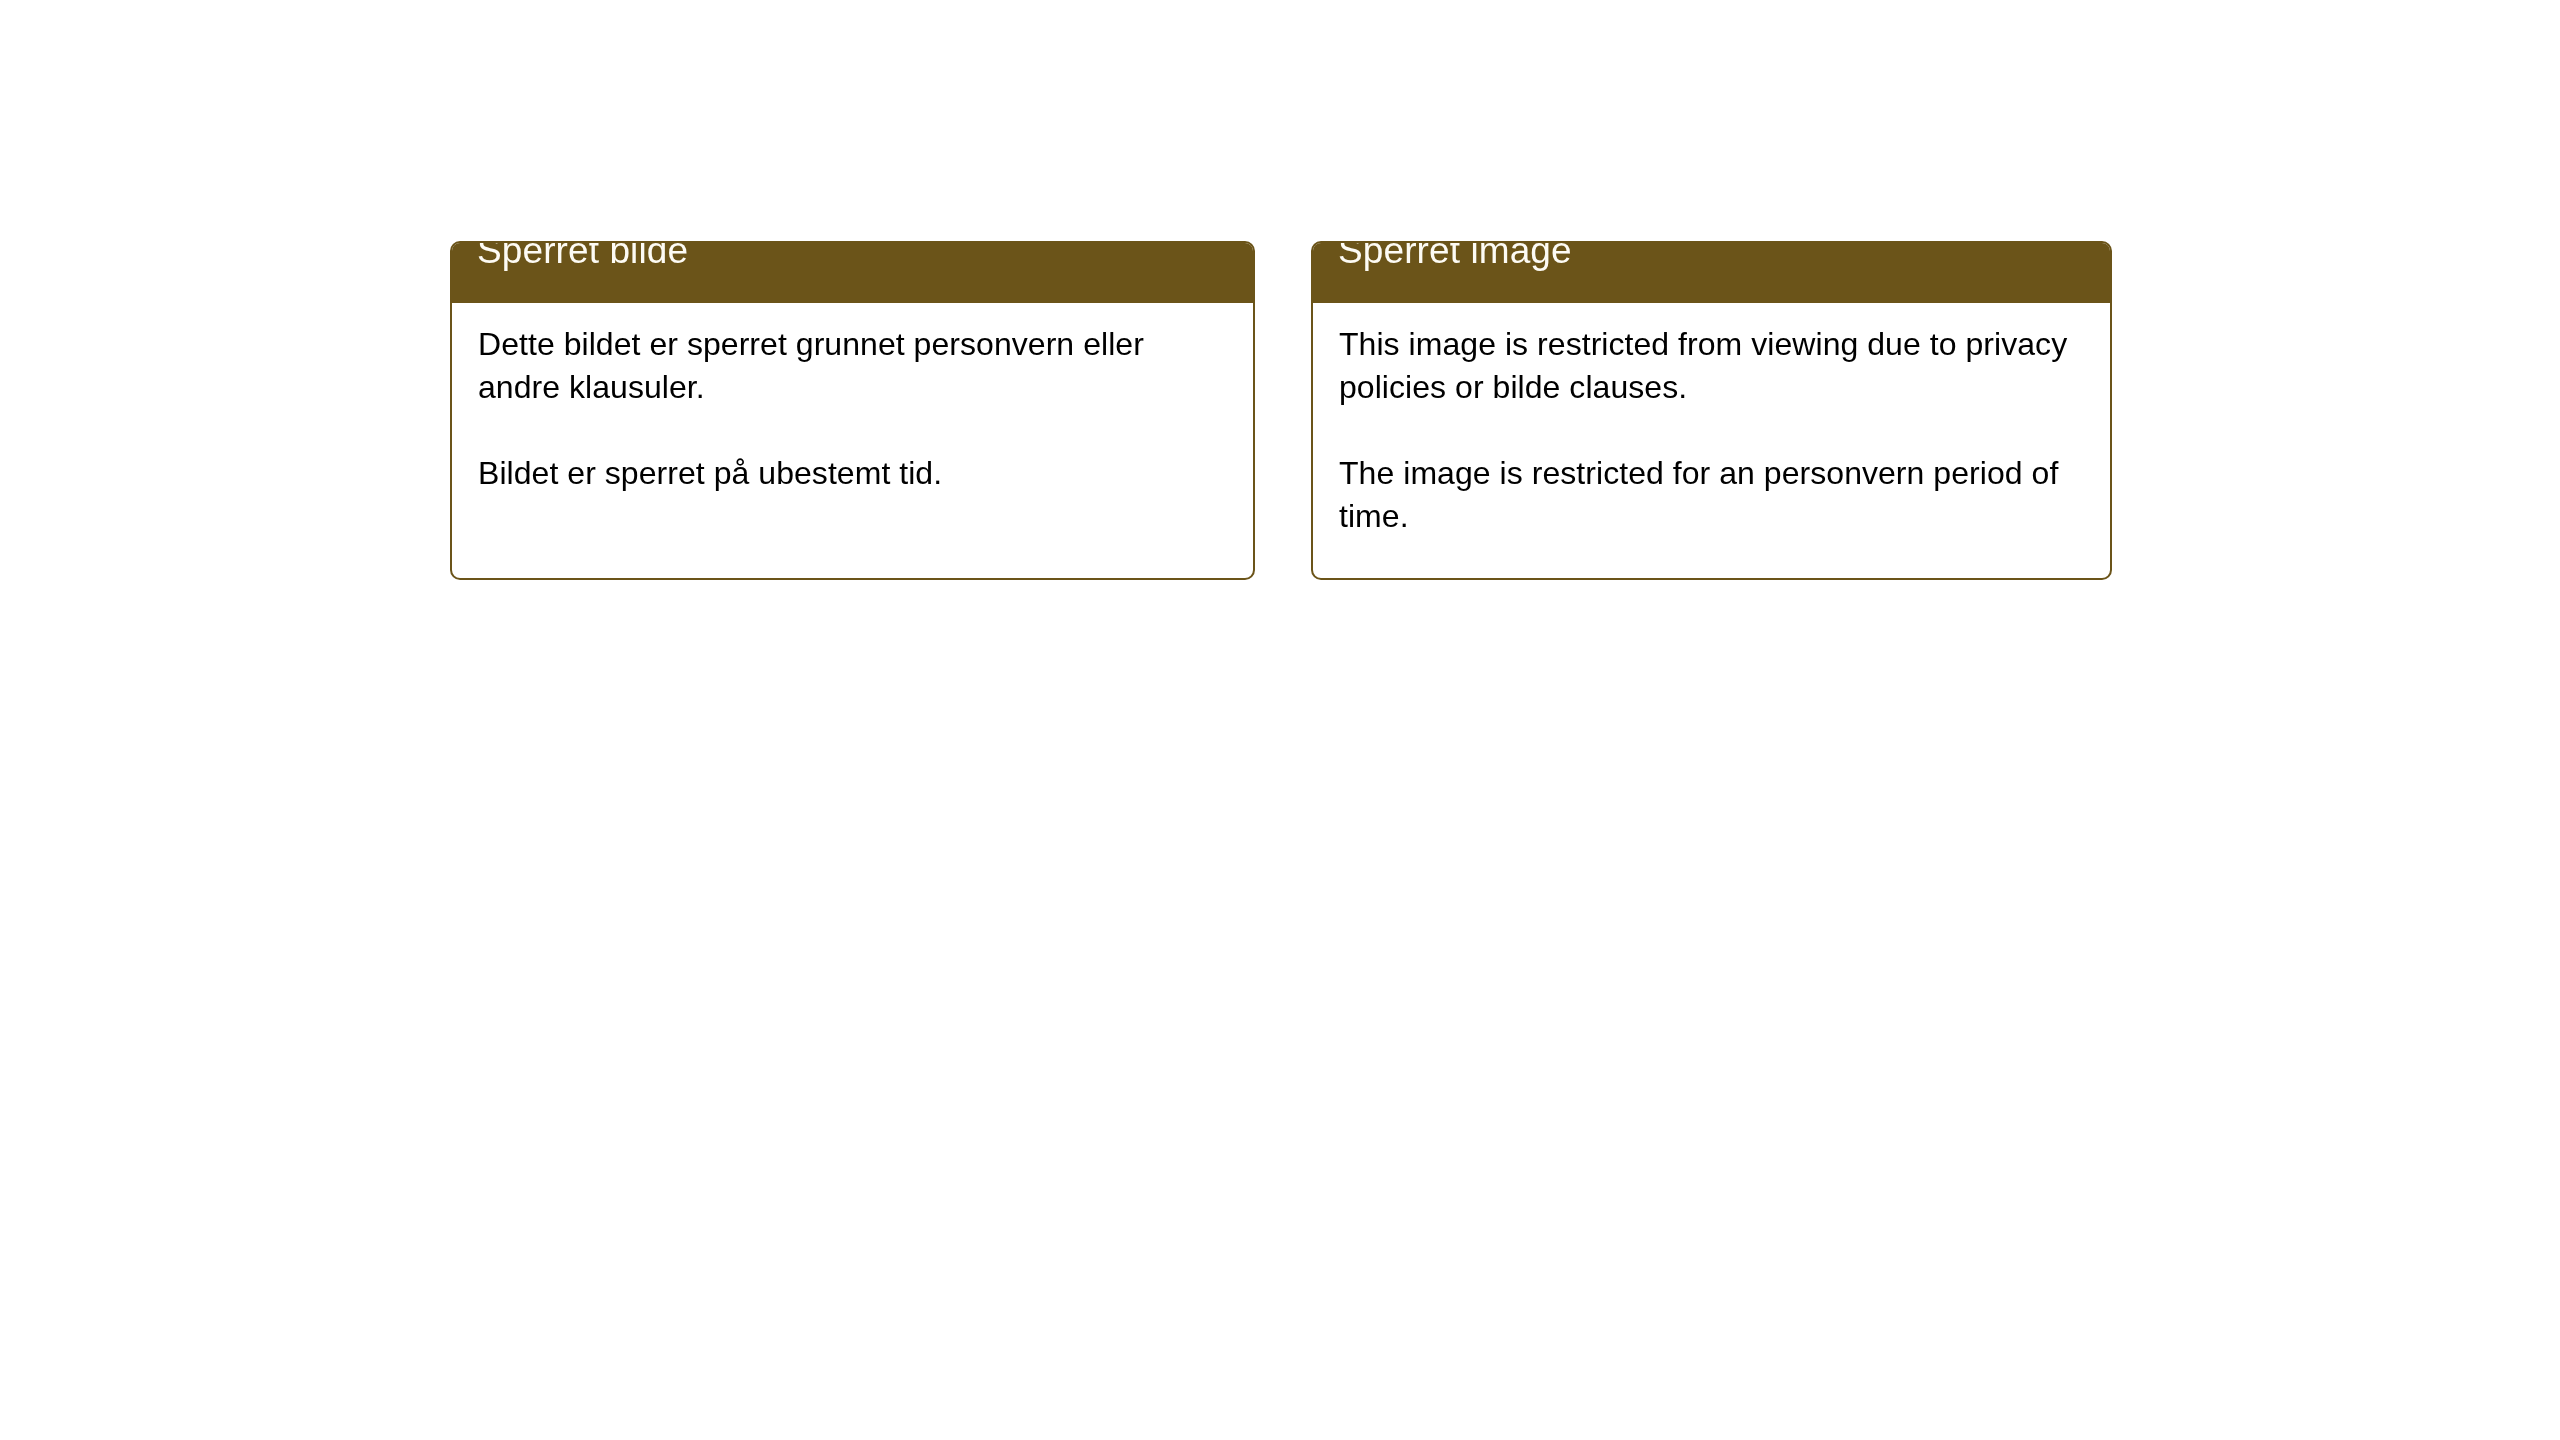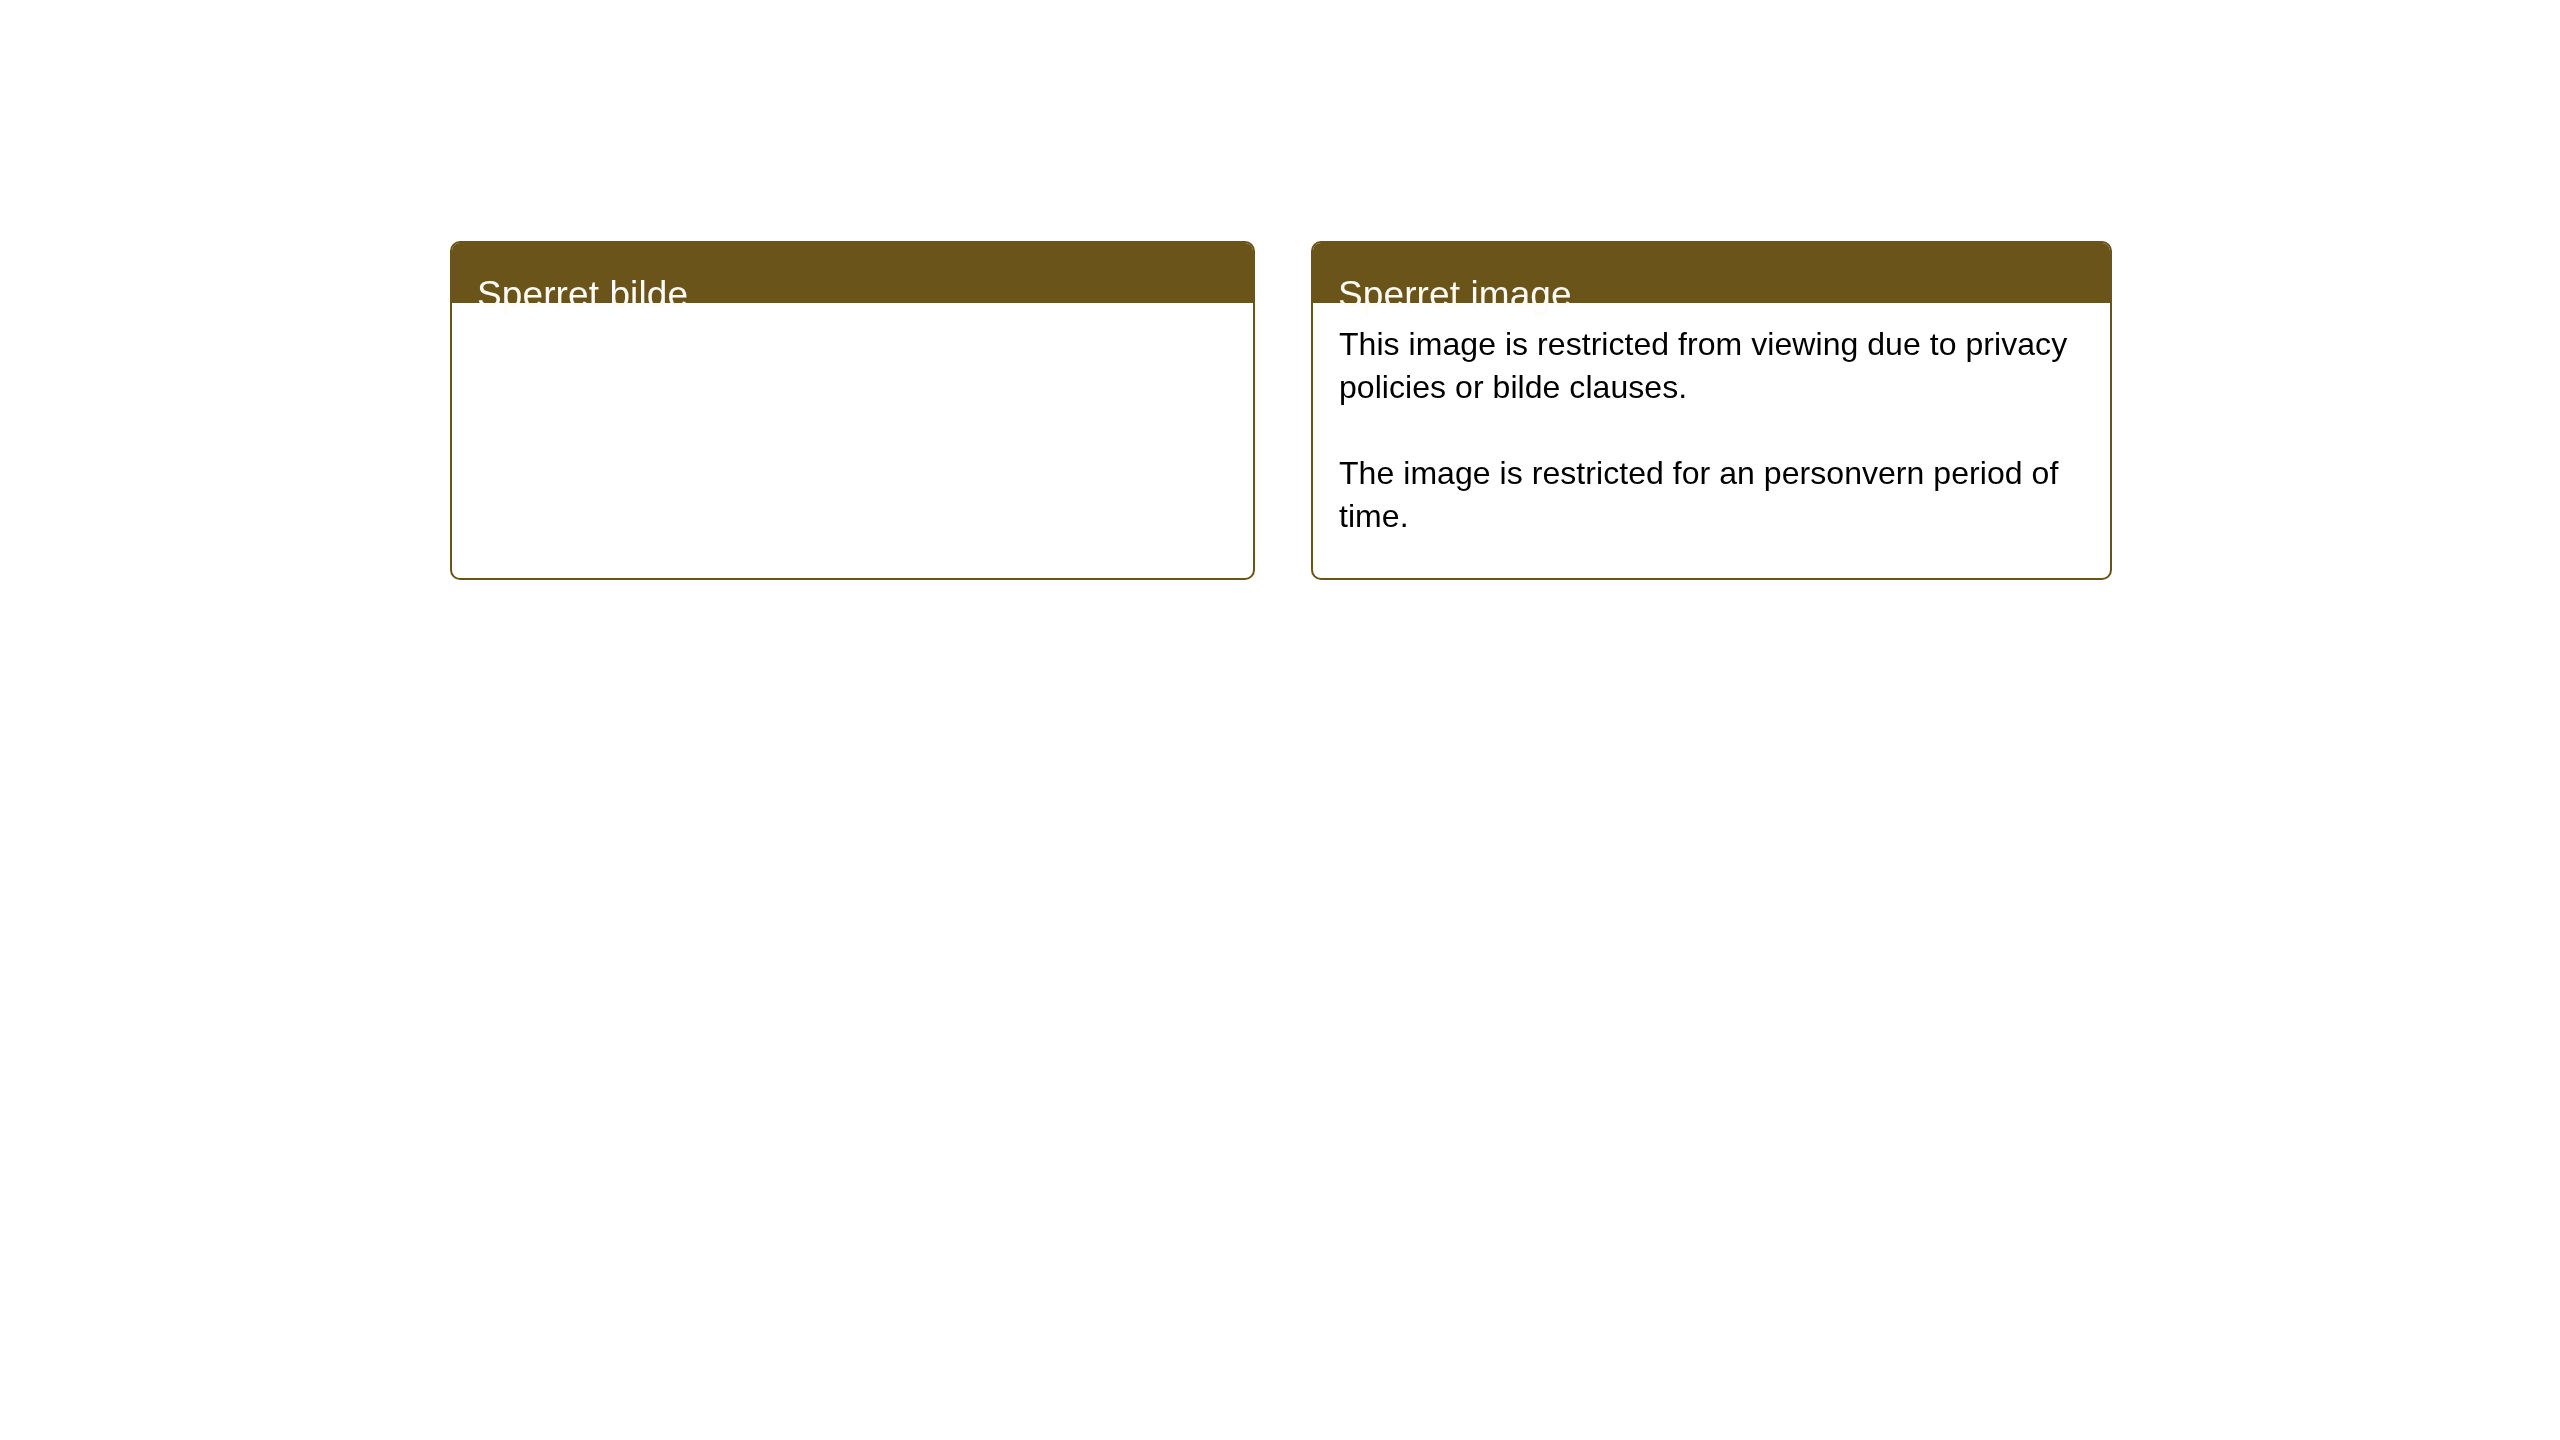--- a/index.html
+++ b/index.html
@@ -42,21 +42,21 @@
   #card-en {
     left: 1311px;
     width: 801px;
     height: 339px;
   }
 
   .card-header {
     height: 60px;
     background: #6b5419;
     display: flex;
-    align-items: flex-start;
+    align-items: flex-end;
     padding: 0 0 0 25px;
     box-sizing: border-box;
   }
 
   .card-header-title {
     color: #fdfbf4;
     font-size: 37px;
     line-height: 42px;
     font-weight: 400;
     letter-spacing: 0.1px;
@@ -92,20 +92,24 @@
 </style>
 </head>
 <body>
 
 <div id="stage">
 
   <section class="notice-card" id="card-no">
     <header class="card-header">
       <h2 class="card-header-title">Sperret bilde</h2>
     </header>
+    <div class="card-body">
+      <p class="card-paragraph">Dette bildet er sperret grunnet personvern eller andre klausuler.</p>
+      <p class="card-paragraph">Bildet er sperret på ubestemt tid.</p>
+    </div>
   </section>
 
   <section class="notice-card" id="card-en">
     <header class="card-header">
       <h2 class="card-header-title">Sperret image</h2>
     </header>
     <div class="card-body">
       <p class="card-paragraph">This image is restricted from viewing due to privacy policies or bilde clauses.</p>
       <p class="card-paragraph">The image is restricted for an personvern period of time.</p>
     </div>

